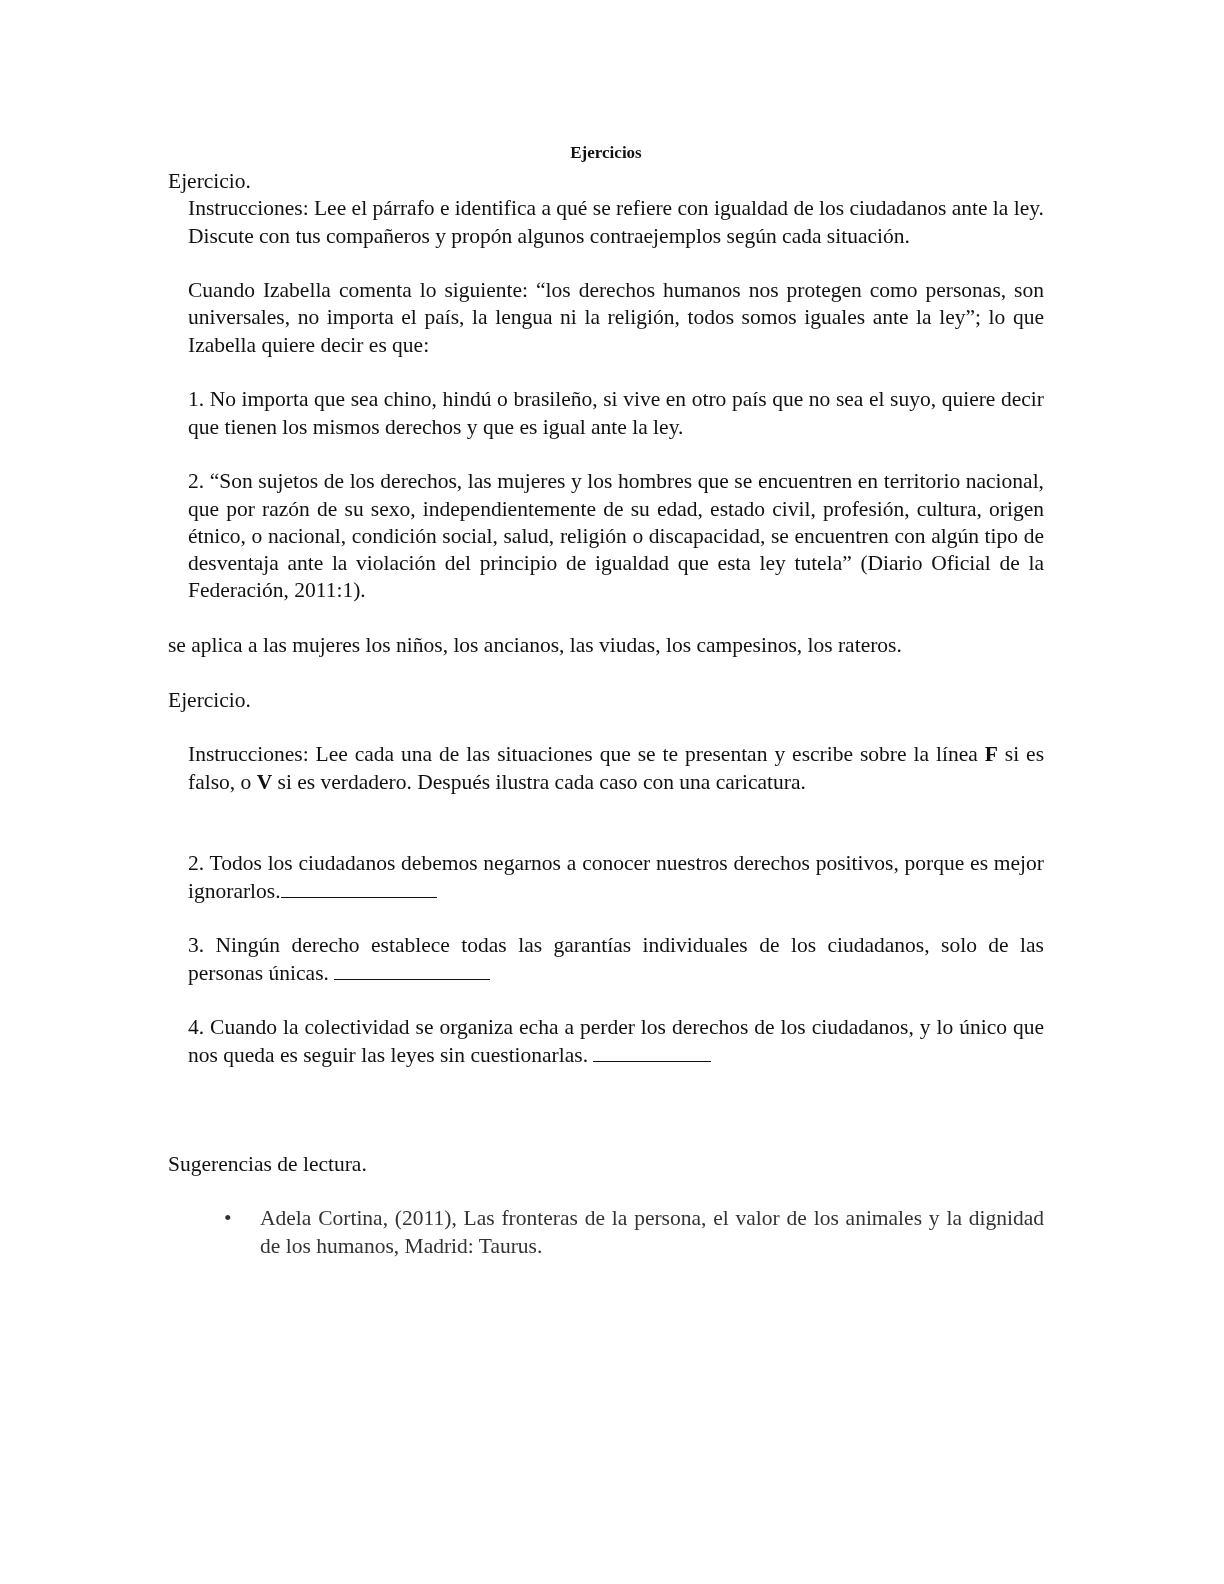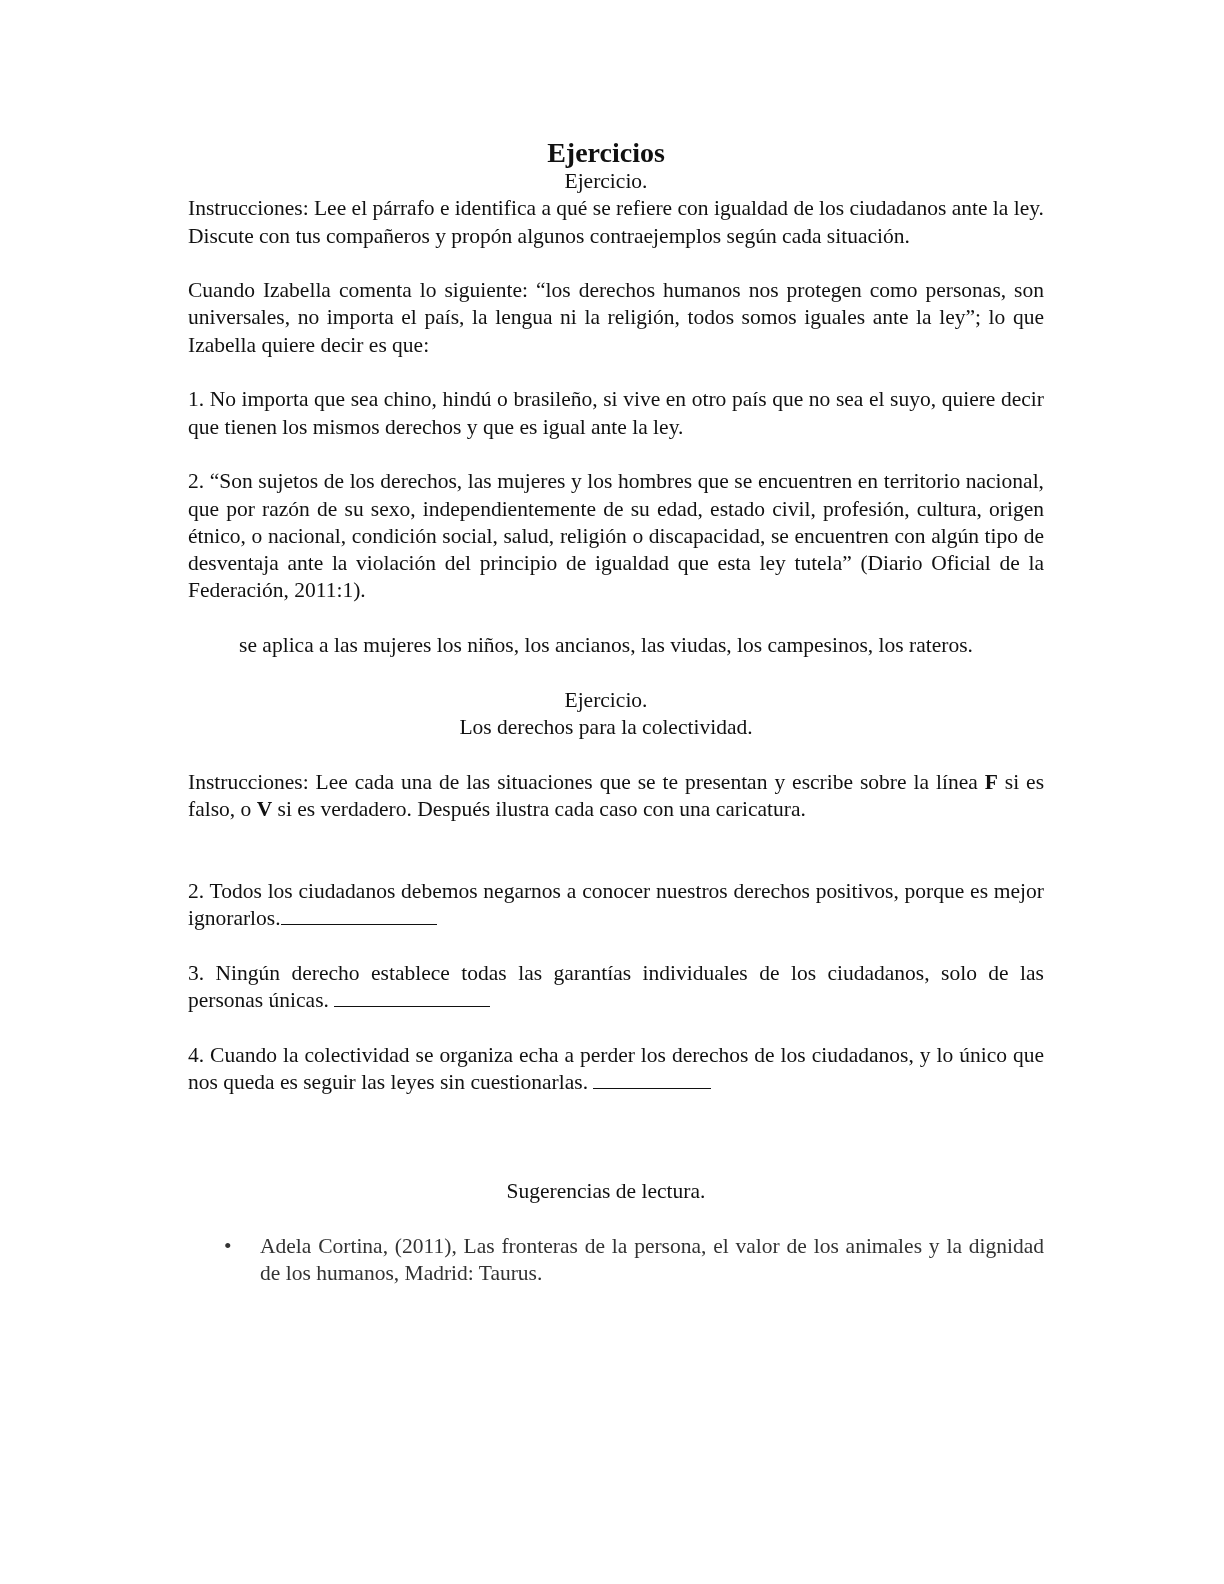--- a/index.html
+++ b/index.html
@@ -20,26 +20,25 @@
       left: 168px;
       top: 138px;
       width: 876px;
       font-size: 21.5px;
       line-height: 27.3px;
     }
     .title {
       text-align: center;
       font-weight: bold;
       margin: 0;
-      font-size: 28px;
+      font-size: 17px;
       line-height: 30px;
     }
     p {
       margin: 0;
-      text-align: center;
     }
     .just {
       text-align: justify;
       text-align-last: left;
       margin-left: 20px;
     }
     .gap {
       height: 27.3px;
     }
     .blank {
@@ -84,21 +83,20 @@
   <p class="just">1. No importa que sea chino, hindú o brasileño, si vive en otro país que no sea el suyo, quiere decir que tienen los mismos derechos y que es igual ante la ley.</p>
   <div class="gap"></div>
 
   <p class="just">2. “Son sujetos de los derechos, las mujeres y los hombres que se encuentren en territorio nacional, que por razón de su sexo, independientemente de su edad, estado civil, profesión, cultura, origen étnico, o nacional, condición social, salud, religión o discapacidad, se encuentren con algún tipo de desventaja ante la violación del principio de igualdad que esta ley tutela” (Diario Oficial de la Federación, 2011:1).</p>
   <div class="gap"></div>
 
   <p>se aplica a las mujeres los niños, los ancianos, las viudas, los campesinos, los rateros.</p>
   <div class="gap"></div>
 
   <p>Ejercicio.</p>
-  <p>Los derechos para la colectividad.</p>
   <div class="gap"></div>
 
   <p class="just"><span>Instrucciones: Lee cada una de las situaciones que se te presentan y escribe sobre la línea </span><b>F</b><span> si es falso, o </span><b>V</b><span> si es verdadero. Después ilustra cada caso con una caricatura.</span></p>
   <div class="gap"></div>
 
   <div class="gap"></div>
 
   <p class="just"><span>2. Todos los ciudadanos debemos negarnos a conocer nuestros derechos positivos, porque es mejor ignorarlos.</span><span class="blank b2"></span></p>
   <div class="gap"></div>
 

